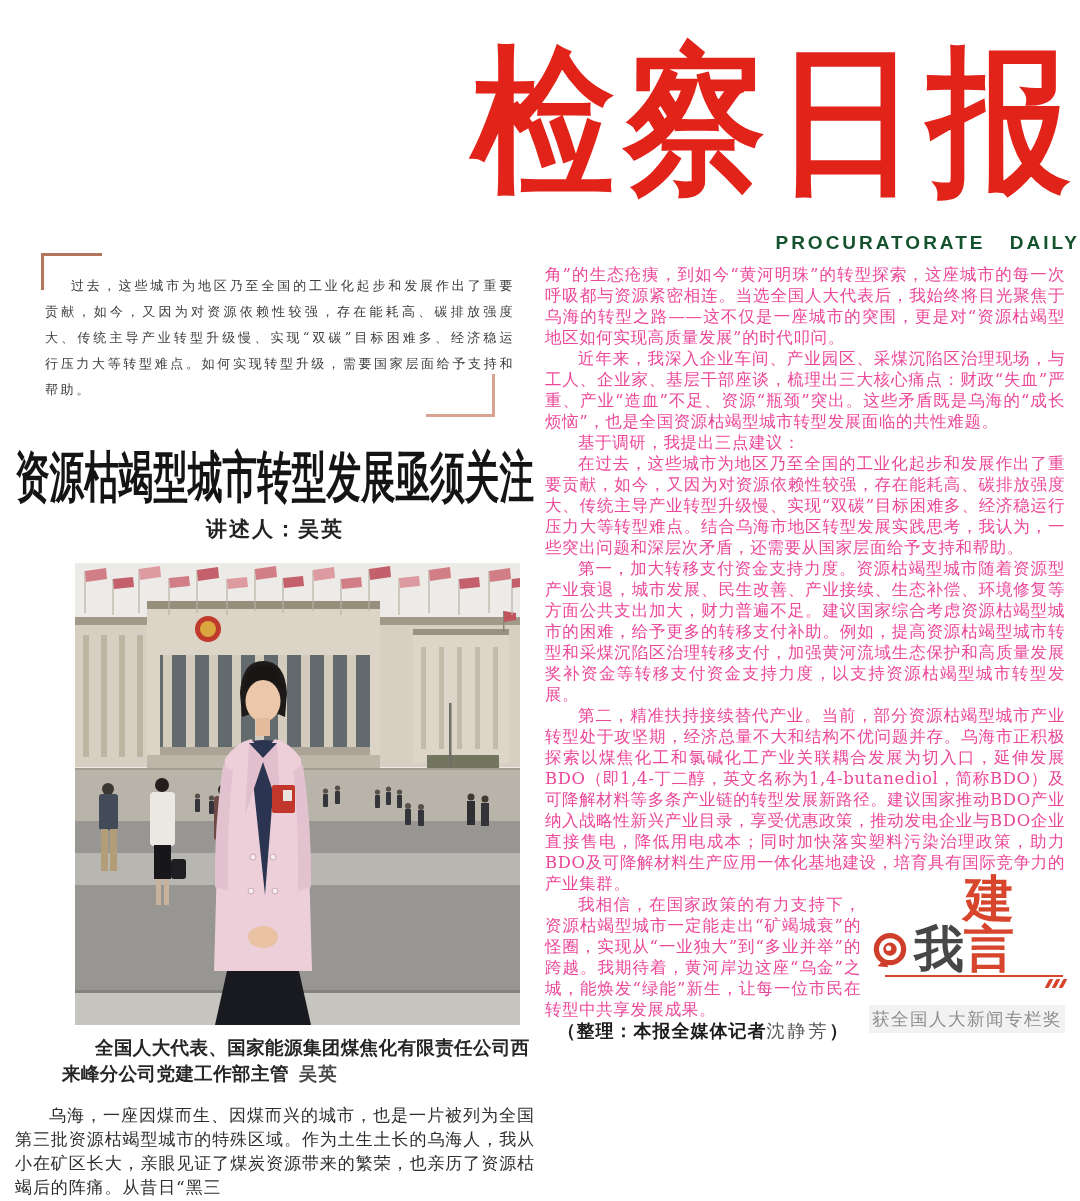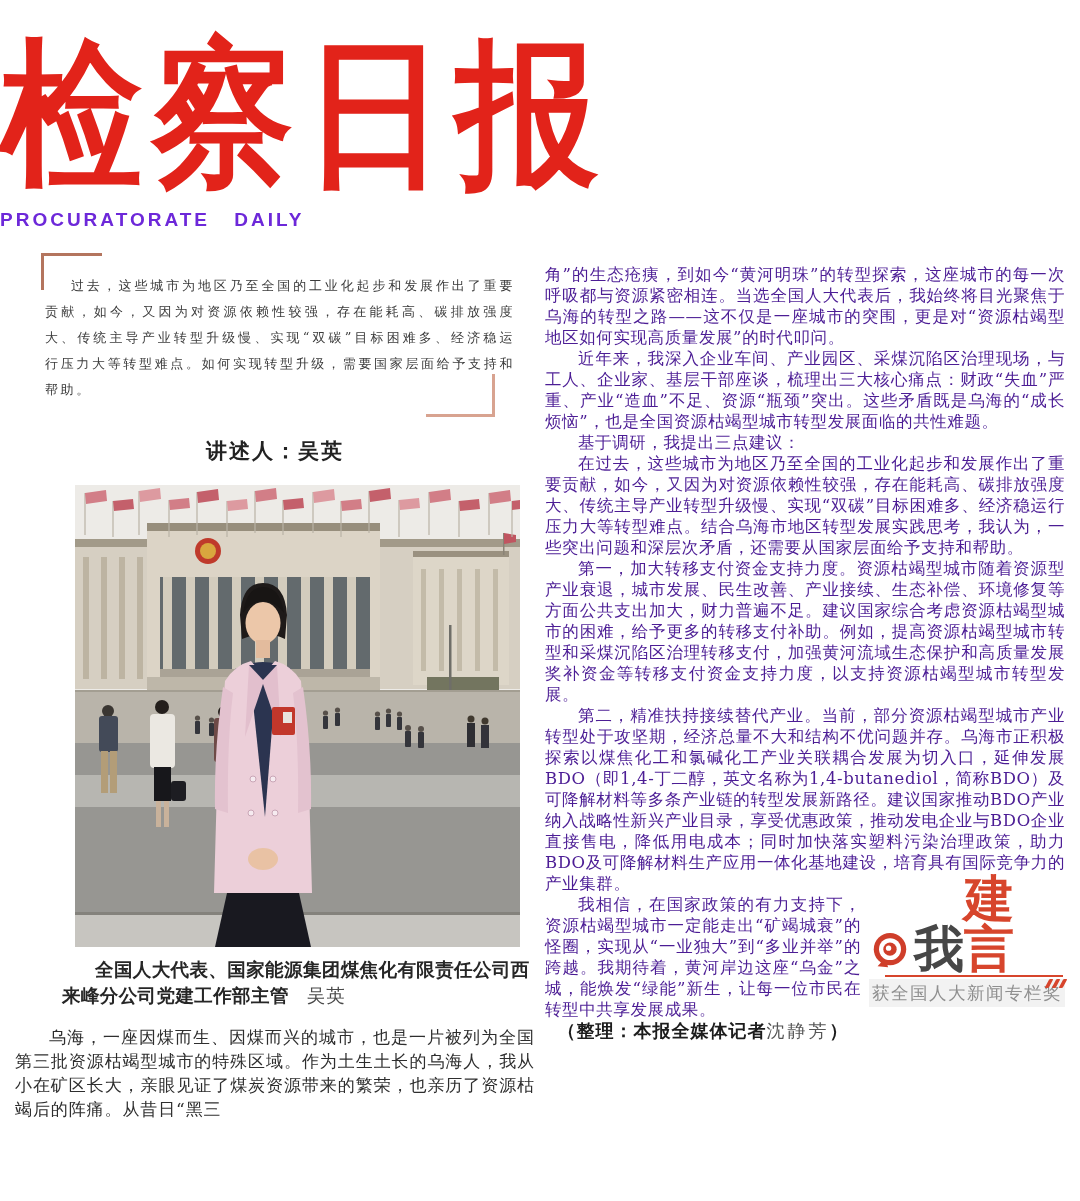--- a/index.html
+++ b/index.html
@@ -1,25 +1,25 @@
 <!DOCTYPE html>
 <html><head>
 <meta charset="utf-8">
 <style>
   html,body{margin:0;padding:0;background:#ffffff;}
   .page{position:relative;width:1080px;height:1201px;background:#fff;overflow:hidden;
         font-family:"DejaVu Serif","Liberation Serif",serif;}
 
   
-  .masthead{position:absolute;top:32px;left:0;width:100%;text-align:left;}
+  .masthead{position:absolute;top:39px;left:0;width:100%;text-align:right;}
   .mast-title{display:inline-block;font-family:"DejaVu Serif","Liberation Serif",serif;
       font-weight:700;font-size:142px;line-height:1.02;color:#e2231a;letter-spacing:10px;
       transform:scaleY(1.12);transform-origin:center top;white-space:nowrap;}
-  .mast-sub{margin-top:32px;font-family:"Liberation Sans",sans-serif;font-weight:700;
-      font-size:19px;letter-spacing:3px;word-spacing:16px;color:#6d28d9;}
+  .mast-sub{margin-top:48px;font-family:"Liberation Sans",sans-serif;font-weight:700;
+      font-size:19px;letter-spacing:3px;word-spacing:16px;color:#14532d;}
 
   
   .col-left{position:absolute;left:15px;top:253px;width:520px;}
   .lede{position:relative;padding:20px 20px 16px 30px;}
   .lede p{margin:0;font-size:13px;line-height:26px;letter-spacing:2.6px;
       text-align:justify;text-indent:2em;color:#3b3b3b;}
   .corner{position:absolute;}
   .corner.tl{top:0;left:26px;width:58px;height:34px;
       border-top:3px solid #b4755e;border-left:3px solid #b4755e;}
   .corner.br{bottom:2px;right:40px;width:66px;height:40px;
@@ -29,44 +29,44 @@
   .headline-inner{display:inline-block;white-space:nowrap;font-weight:700;font-size:40px;
       color:#141414;transform:scale(0.865,1.38);transform-origin:left top;}
   .byline{margin-top:18px;text-align:center;font-family:"Liberation Sans",sans-serif;
       font-weight:600;font-size:21px;letter-spacing:2px;color:#222;}
 
   .photo{margin:20px 0 0 60px;width:445px;height:462px;overflow:hidden;background:#e9e7e3;}
 
   .caption{margin:10px 0 0;padding-left:47px;padding-right:3px;text-indent:33px;
       font-family:"Liberation Sans",sans-serif;font-weight:700;font-size:18.5px;
       line-height:26px;letter-spacing:0.4px;color:#262626;}
-  .cap-name{font-family:"DejaVu Serif",serif;font-weight:400;color:#4a4a4a;
-      margin-left:18px;letter-spacing:1px;}
+  .cap-name{font-family:"DejaVu Serif",serif;font-weight:700;color:#4a4a4a;
+      margin-left:10px;letter-spacing:1px;}
 
   .left-para{margin:16px 0 0;font-size:17px;line-height:24px;letter-spacing:0.9px;
       text-align:justify;text-indent:2em;color:#2e2e2e;}
 
   
   .col-right{position:absolute;left:545px;top:264px;width:520px;}
   .col-right p.rp{margin:0;font-size:16.5px;line-height:21px;letter-spacing:0.6px;
-      text-align:justify;text-indent:2em;color:#4c1d95;}
+      text-align:justify;text-indent:2em;color:#ec4899;}
   .col-right p.rp.noind{text-indent:0;}
 
   
   .wlogo{float:right;width:196px;height:106px;margin:24px 0 0 8px;position:relative;}
   .wrow{position:relative;height:56px;display:flex;align-items:flex-end;}
   .badge{width:42px;height:44px;margin-right:3px;flex:0 0 auto;}
   .wo{font-family:"Liberation Sans",sans-serif;font-weight:900;font-size:50px;
       line-height:50px;color:#474747;}
   .jy{font-family:Liberation Serif, serif;font-weight:900;font-size:50px;
       line-height:50px;color:#d7452c;letter-spacing:2px;}
   .redline{position:absolute;left:16px;right:2px;bottom:-3px;height:2.5px;background:#d7452c;}
   .ticks{position:absolute;right:0;bottom:-14px;display:flex;gap:3px;}
   .ticks i{width:4px;height:9px;background:#d7452c;transform:skewX(-28deg);border-radius:1px;}
-  .award{margin-top:5px;text-align:center;font-family:"Liberation Sans",sans-serif;
+  .award{margin-top:31px;text-align:center;font-family:"Liberation Sans",sans-serif;
       font-size:17.5px;letter-spacing:1.5px;color:#8f8f8f;background:#f2f2f2;padding:2px 0;}
 
   .closing{margin:0;text-align:center;font-size:18px;line-height:21px;}
   .c-bold{font-family:"Liberation Sans",sans-serif;font-weight:700;color:#1c1c1c;letter-spacing:1px;}
   .c-name{font-family:"DejaVu Serif",serif;color:#555;letter-spacing:3px;}
 </style>
 </head>
 <body>
 
 <div class="page">
@@ -77,20 +77,21 @@
   </header>
 
   <section class="col-left">
 
     <div class="lede">
       <span class="corner tl"></span>
       <span class="corner br"></span>
       <p>过去，这些城市为地区乃至全国的工业化起步和发展作出了重要贡献，如今，又因为对资源依赖性较强，存在能耗高、碳排放强度大、传统主导产业转型升级慢、实现“双碳”目标困难多、经济稳运行压力大等转型难点。如何实现转型升级，需要国家层面给予支持和帮助。</p>
     </div>
 
+    <h1 class="headline"><span class="headline-inner">资源枯竭型城市转型发展亟须关注</span></h1>
 
     <div class="byline">讲述人：吴英</div>
 
     <figure class="photo" style="margin-top:20px;">
       <svg viewBox="0 0 445 462" width="445" height="462">
 
         <rect width="445" height="262" fill="#edebe7"></rect>
 
         <rect x="0" y="54" width="75" height="9" fill="#a29a89"></rect>
         <rect x="0" y="62" width="75" height="142" fill="#d6cfc2"></rect>

